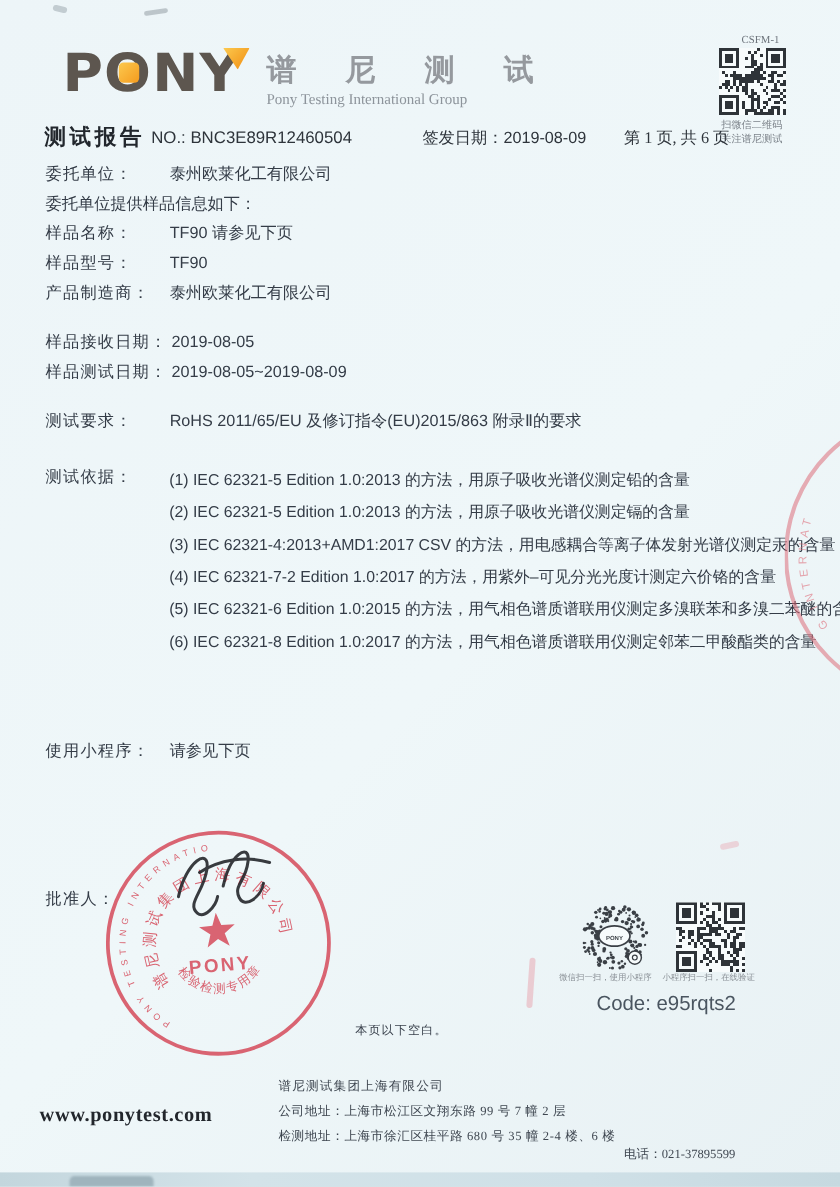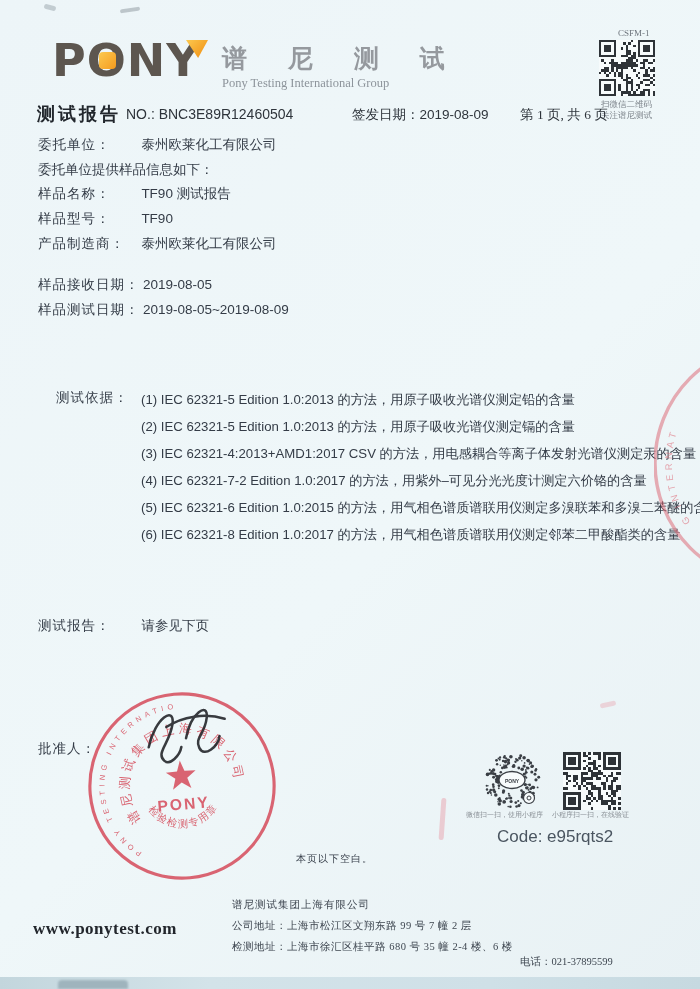--- a/index.html
+++ b/index.html
@@ -259,55 +259,59 @@
   <div class="page-info">第 1 页, 共 6 页</div>
 
   <div class="row" style="top:161px">委托单位提供样品信息如下：</div>
   <div class="row" style="top:136px">
     <span class="lab">委托单位：</span>
     <span>泰州欧莱化工有限公司</span>
   </div>
 
   <div class="row" style="top:185px">
     <span class="lab">样品名称：</span>
-    <span class="sans">TF90 测试报告</span>
+    <span class="sans">TF90 请参见下页</span>
   </div>
   <div class="row" style="top:210px">
     <span class="lab">样品型号：</span>
     <span class="sans">TF90</span>
   </div>
   <div class="row" style="top:235px">
     <span class="lab">产品制造商：</span>
     <span>泰州欧莱化工有限公司</span>
   </div>
 
   <div class="row" style="top:276px">
     <span class="lab">样品接收日期：</span>
     <span class="sans">2019-08-05</span>
   </div>
   <div class="row" style="top:301px">
     <span class="lab">样品测试日期：</span>
     <span class="sans">2019-08-05~2019-08-09</span>
   </div>
 
+  <div class="row" style="top:342px">
+    <span class="lab">测试要求：</span>
+    <span class="sans">RoHS 2011/65/EU 及修订指令(EU)2015/863 附录Ⅱ的要求</span>
+  </div>
 
   <div class="row" style="top:386px;width:630px">
-    <span class="lab" style="position:absolute;left:0;top:3px;margin-left:18px;">测试依据：</span>
+    <span class="lab" style="position:absolute;left:0;top:3px;">测试依据：</span>
     <ul class="basis-items sans">
       <li>(1) IEC 62321-5 Edition 1.0:2013 的方法，用原子吸收光谱仪测定铅的含量</li>
       <li>(2) IEC 62321-5 Edition 1.0:2013 的方法，用原子吸收光谱仪测定镉的含量</li>
       <li>(3) IEC 62321-4:2013+AMD1:2017 CSV 的方法，用电感耦合等离子体发射光谱仪测定汞的含量</li>
       <li>(4) IEC 62321-7-2 Edition 1.0:2017 的方法，用紫外–可见分光光度计测定六价铬的含量</li>
       <li>(5) IEC 62321-6 Edition 1.0:2015 的方法，用气相色谱质谱联用仪测定多溴联苯和多溴二苯醚的含量</li>
       <li>(6) IEC 62321-8 Edition 1.0:2017 的方法，用气相色谱质谱联用仪测定邻苯二甲酸酯类的含量</li>
     </ul>
   </div>
 
   <div class="row" style="top:617px">
-    <span class="lab">测试报告：</span>
+    <span class="lab">使用小程序：</span>
     <span>请参见下页</span>
   </div>
 
   <div class="row" style="top:740px">
     <span class="lab">批准人：</span>
   </div>
 
   <svg class="stamp" viewBox="0 0 200 200">
     <g fill="none" stroke="#d6505f" opacity="0.88">
       <circle cx="100" cy="100" r="94" stroke-width="3.2"></circle>

